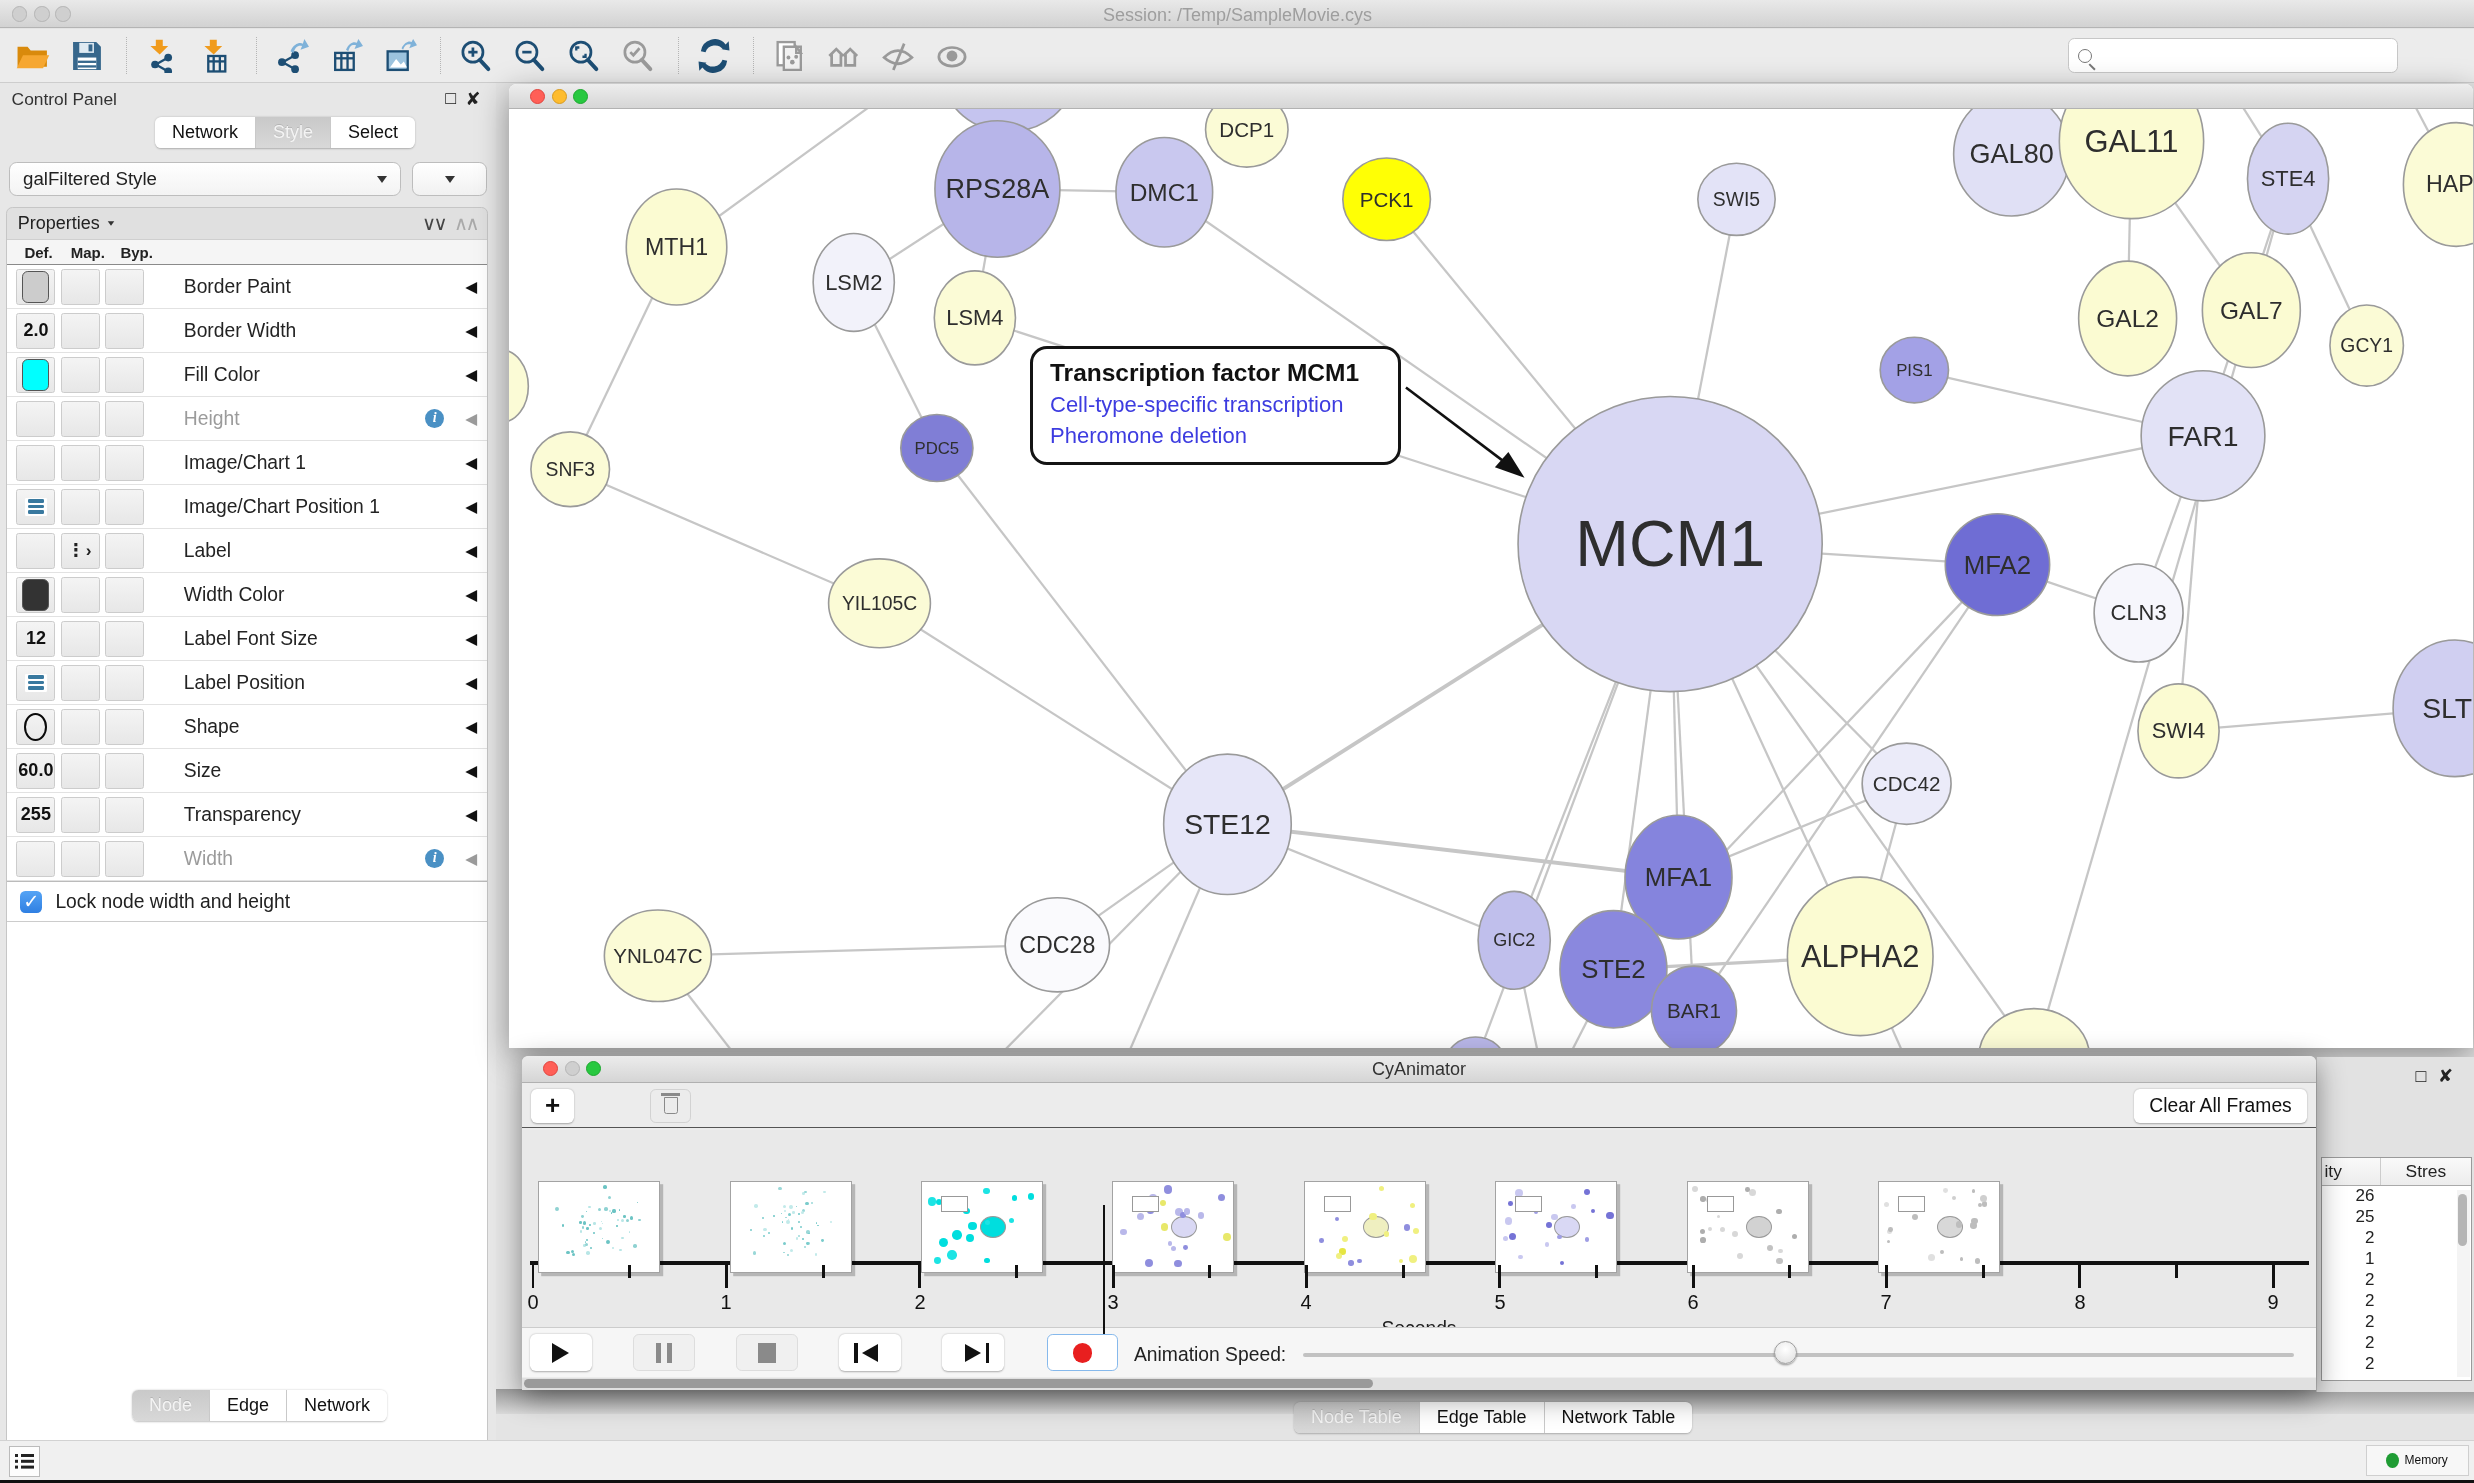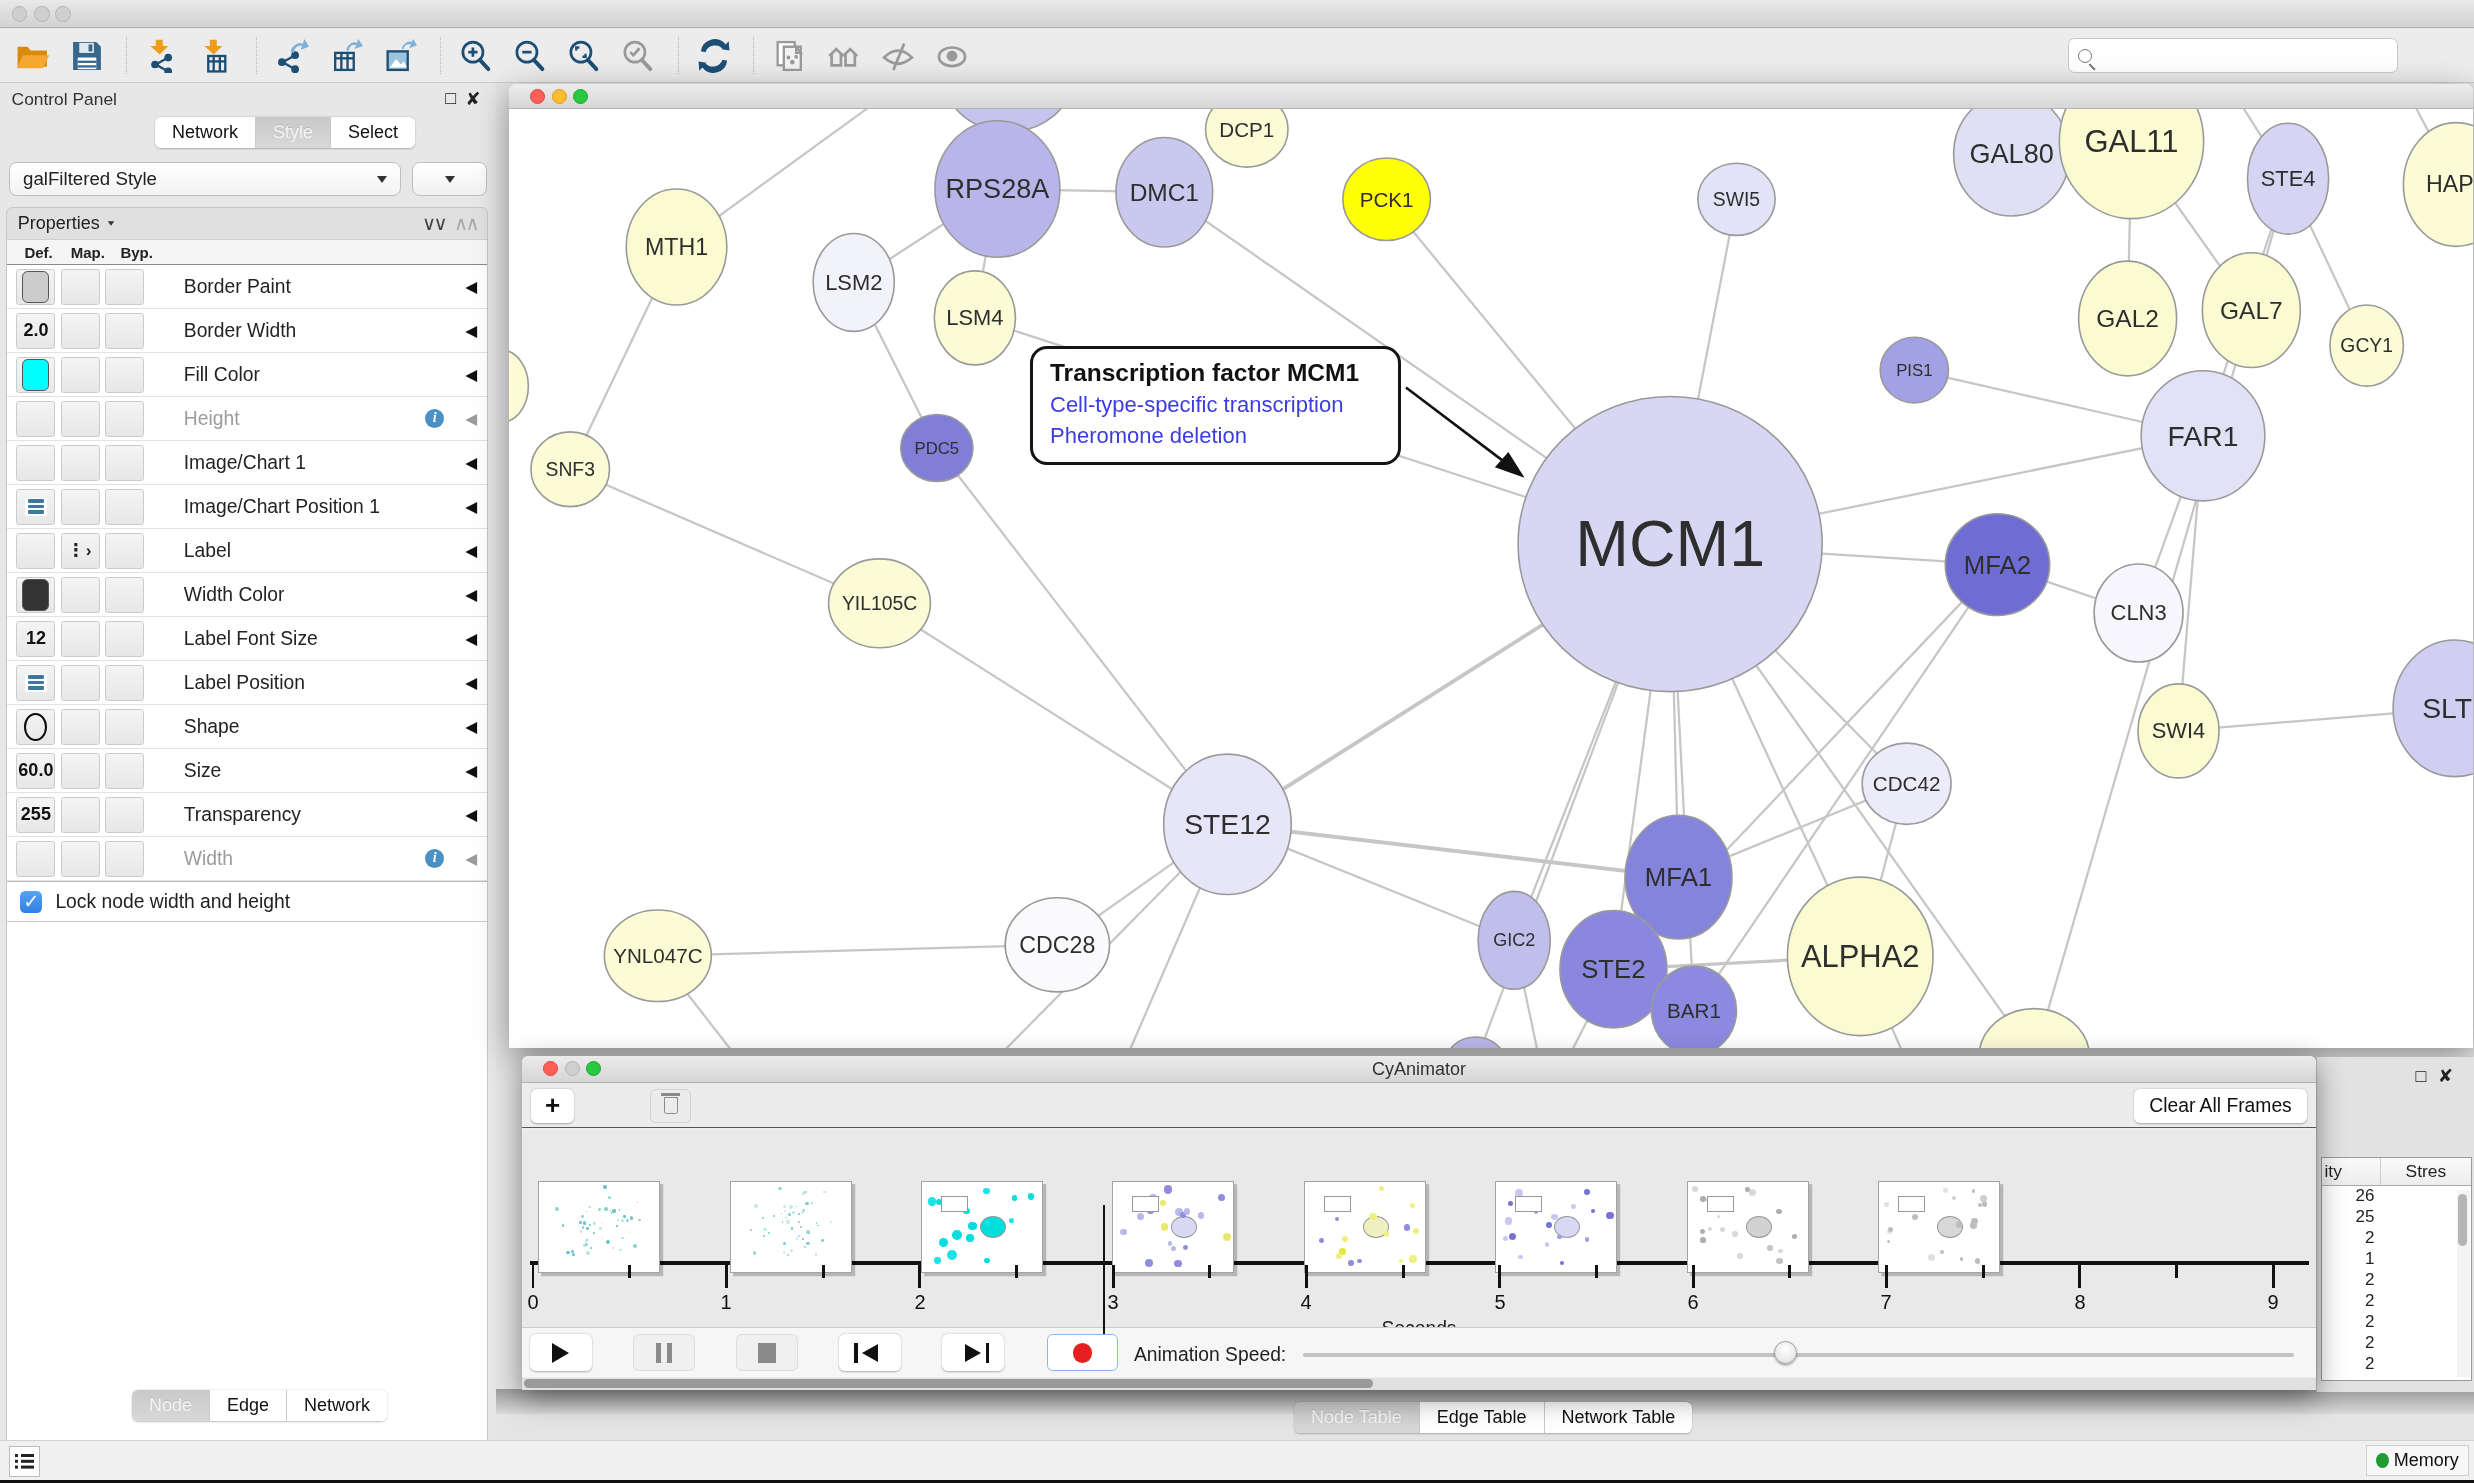--- a/index.html
+++ b/index.html
@@ -164,33 +164,34 @@
     background:linear-gradient(#9b9b9b,#d9d9d9); }
   .table-tabs { left:1294px; top:1402px; }
   .statusbar { position:absolute; left:0; top:1440px; width:2475px; height:40px; background:#f0f0f0; border-top:1.3px solid #d2d2d2; }
   .list-btn { position:absolute; left:9px; top:5.2px; width:31px; height:31px; background:#fdfdfd; border:0.6px solid #bbb; display:flex; align-items:center; justify-content:center; }
   .list-glyph { position:relative; width:19.3px; height:15.5px; }
   .list-glyph::before { content:''; position:absolute; left:0; top:0; width:3.2px; height:3.2px; background:#222;
      box-shadow:0 5.8px 0 #222, 0 11.6px 0 #222; }
   .list-glyph::after { content:''; position:absolute; left:6.4px; top:0; width:13px; height:3.2px; background:#222;
      box-shadow:0 5.8px 0 #222, 0 11.6px 0 #222; }
   .mem-btn { position:absolute; right:6.4px; top:3.9px; width:103px; height:31px; background:#f7f7f7; border:1.3px solid #cfcfcf;
-    display:flex; align-items:center; justify-content:center; font-size:18px; color:#111; }
+    display:flex; align-items:center; justify-content:center; font-size:12px; color:#111; }
   .mem-dot { width:13px; height:15.5px; border-radius:50%; background:#1f9c34; margin-right:5.2px; }
   .bottom-black { position:absolute; left:0; top:1480px; width:2475px; height:3.9px; background:#101010; }
 
   svg text { font-family:"Liberation Sans","DejaVu Sans",sans-serif; }
 </style>
 </head>
 <body>
 
 <div class="titlebar">
   <span class="tl tl1"></span>
   <span class="tl tl2"></span>
   <span class="tl tl3"></span>
+  <div class="app-title">Session: /Temp/SampleMovie.cys</div>
 </div>
 
 <div class="toolbar">
   <span class="tbtn">
     <svg width="34" height="34" viewBox="0 0 44 44">
       <path fill="#d98a0c" d="M2 10 h13 l4 5 h21 v21 h-38 z"></path>
       <path fill="#f6a731" d="M1 38 l8-17 h34 l-8 17 z"></path>
       </svg>
   </span>
   <span class="tbtn">

